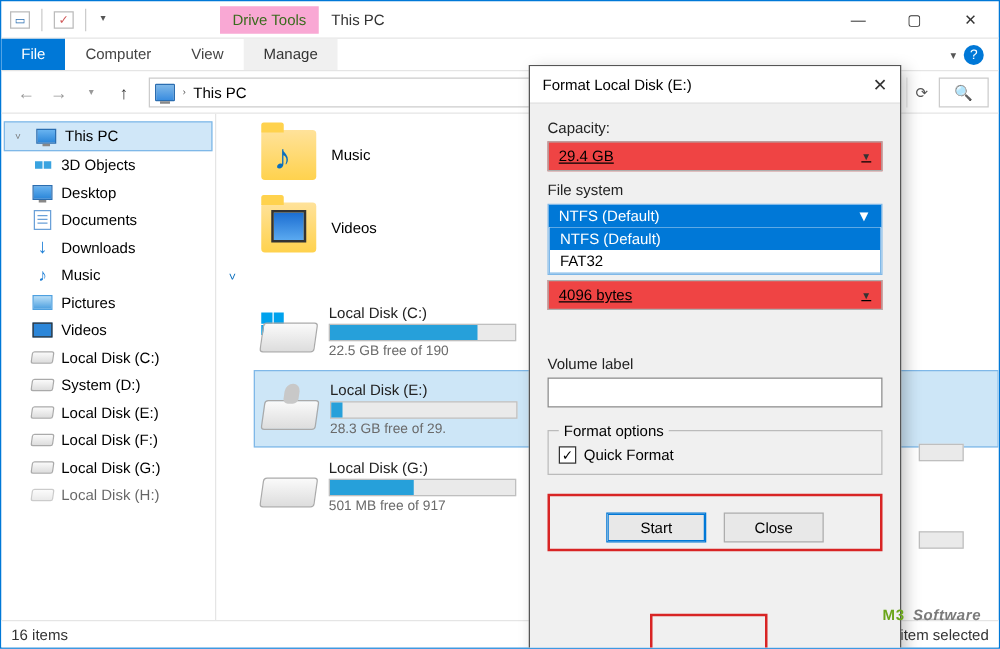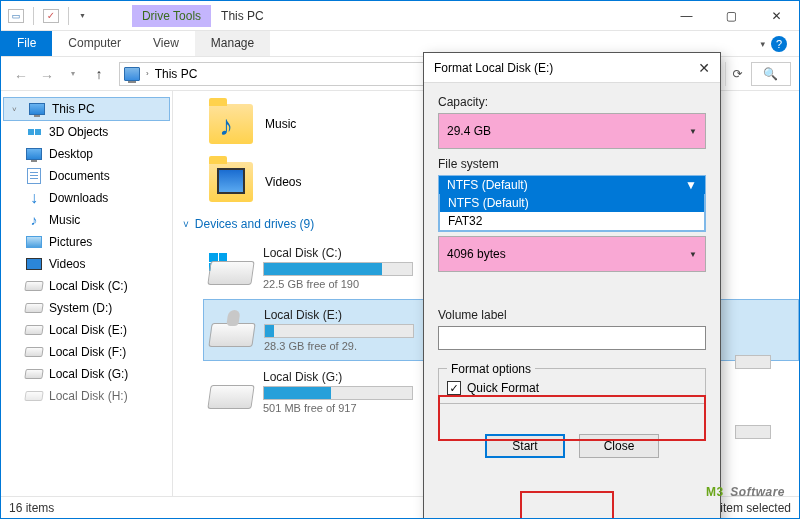--- a/index.html
+++ b/index.html
@@ -4,21 +4,21 @@
 <style>
 * { box-sizing: border-box; margin: 0; padding: 0; font-family: "Segoe UI", Tahoma, sans-serif; font-size: 12px; }
 body { width: 800px; height: 519px; background: #fff; position: relative; overflow: hidden; border: 1px solid #0078d7; }
 
 
 .titlebar { height: 30px; display: flex; align-items: center; border-bottom: 1px solid #e5e5e5; }
 .titlebar .qat { display: flex; align-items: center; gap: 2px; padding: 0 4px; }
 .qat-icon { width: 22px; height: 22px; display: flex; align-items: center; justify-content: center; }
 .divider { width: 1px; height: 18px; background: #ccc; margin: 0 4px; }
 .qat-down { font-size: 7px; color: #555; margin-left: 4px; }
-.drive-tools { background: #c4b5fd; padding: 4px 10px; margin-left: 42px; color: #3a6b1e; }
+.drive-tools { background: #f9a8d4; padding: 4px 10px; margin-left: 86px; color: #3a6b1e; }
 .title-text { margin-left: 10px; color: #333; }
 .win-controls { margin-left: auto; display: flex; }
 .win-btn { width: 45px; height: 30px; display: flex; align-items: center; justify-content: center; color: #333; }
 
 
 .ribbon { height: 26px; display: flex; align-items: stretch; border-bottom: 1px solid #e5e5e5; }
 .file-tab { background: #0078d7; color: #fff; padding: 5px 16px; }
 .ribbon-tab { padding: 5px 16px; color: #444; }
 .manage-tab { background: #f0f0f0; color: #333; }
 .ribbon-right { margin-left: auto; display: flex; align-items: center; gap: 6px; padding-right: 12px; }
@@ -69,21 +69,21 @@
 
 
 .statusbar { position:absolute; bottom:0; left:0; right:0; height:22px; border-top:1px solid #e5e5e5; display:flex; align-items:center; padding:0 8px; gap:16px; color:#333; font-size:11px; background:#fff;justify-content:space-between; }
 
 
 .dialog { position:absolute; left:422px; top:3px; width:298px; height:482px; background:#f0f0f0; border:1px solid #555; box-shadow: 4px 4px 12px rgba(0,0,0,0.25); margin-top: 48px; }
 .dlg-title { height:30px; background:#fff; display:flex; align-items:center; padding:0 10px; border-bottom:1px solid #ddd; }
 .dlg-title .x { margin-left:auto; font-size:14px; color:#333; }
 .dlg-body { padding:8px 14px; display:flex; flex-direction:column; gap:4px; }
 .dlg-label { color:#222; margin-top:4px; }
-.dlg-select { height:36px; border:1px solid #adadad; background:#f9a8d4; display:flex; align-items:center; justify-content:space-between; padding:0 8px; }
+.dlg-select { height:24px; border:1px solid #adadad; background:#ef4444; display:flex; align-items:center; justify-content:space-between; padding:0 8px;text-decoration:underline; }
 .dlg-select .dd { font-size:8px; color:#333; }
 .fs-open { border:1px solid #7fb8e8; }
 .fs-selected { background:#0078d7; color:#fff; padding:2px 8px; display:flex; align-items:center; justify-content:space-between; }
 .fs-opt { background:#fff; border:1px solid #7fb8e8; border-top:none; }
 .fs-opt div:first-child { background:#0078d7; color:#fff; padding:2px 8px; }
 .fs-opt div:last-child { padding:2px 8px; }
 .dlg-btn { height:24px; border:1px solid #adadad; background:#e8e8e8; padding:0 12px; display:inline-flex; align-items:center; }
 .dlg-input { height:24px; border:1px solid #888; background:#fff; width:100%; }
 .fieldset { border:1px solid #bbb; padding:8px; margin-top:2px; }
 .fieldset .legend { position:relative; top:-15px; background:#f0f0f0; padding:0 4px; display:inline-block; }
@@ -262,21 +262,20 @@
     </div>
     <div class="folder-row">
       <div class="folder-icon">
           <div class="video-strip"></div>
         </div>
       <span>Videos</span>
     </div>
 
     <div class="section-head">
       <span class="chev2">˅</span>
-      <span>Devices and drives (9)</span>
     </div>
 
     <div class="drive-item">
       <div class="drive-icon">
           <div class="win-badge">
             <span></span>
             <span></span>
             <span></span>
             <span></span>
           </div>

